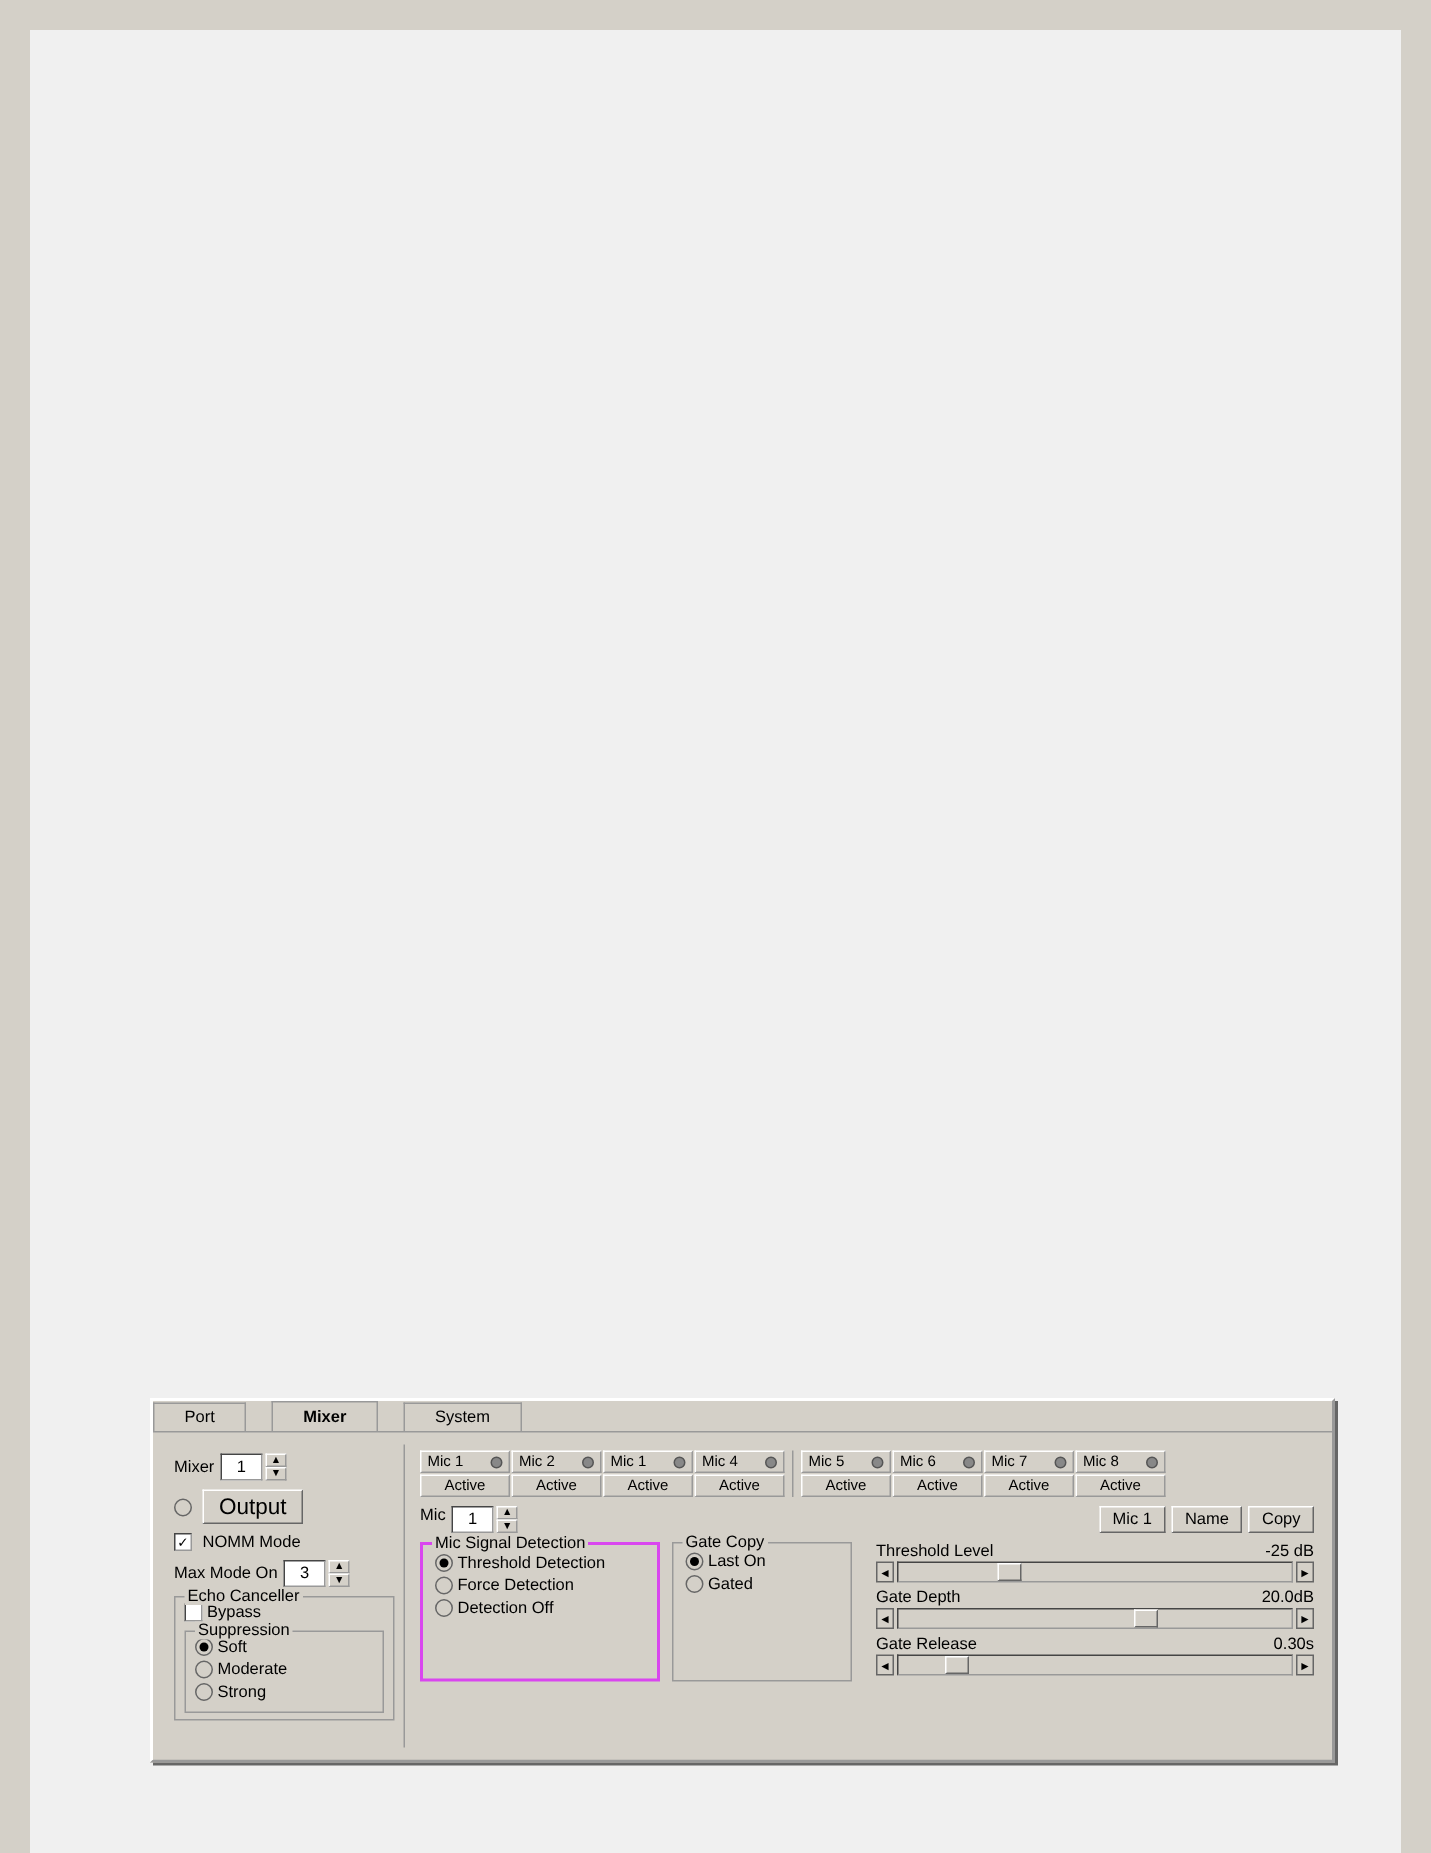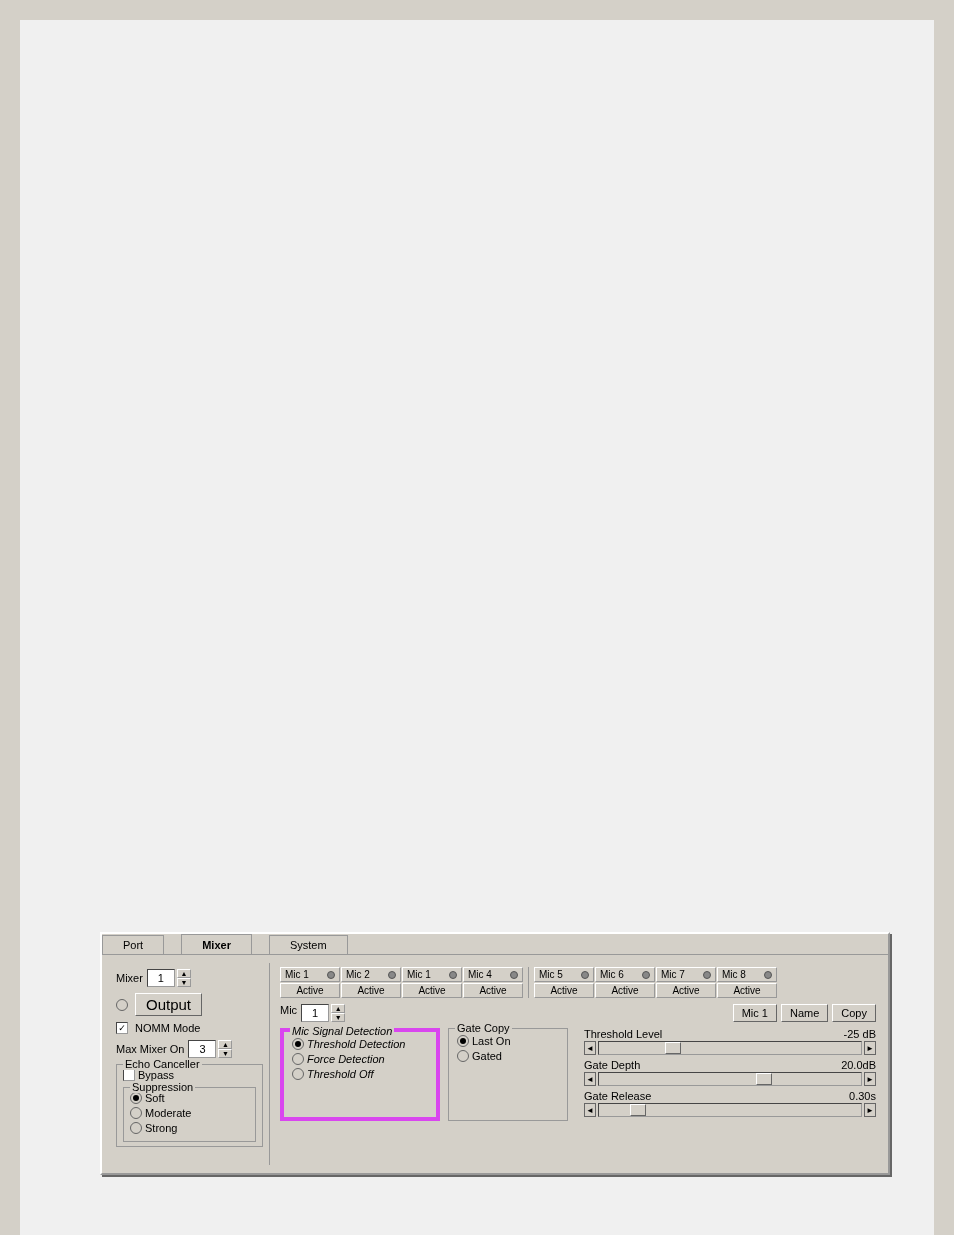--- a/index.html
+++ b/index.html
@@ -246,25 +246,24 @@
       border-left: 1px solid #fff;
       cursor: pointer;
       font-size: 11px;
     }
     
     .lower-row {
       display: flex;
       gap: 8px;
     }
     .detection-box {
-      border: 4px solid #d946ef;
+      border: 2px solid #d946ef;
       padding: 6px 8px;
       position: relative;
       min-width: 160px;
-      font-style: italic;
     }
     .gate-box {
       border: 1px solid #999;
       padding: 6px 8px;
       position: relative;
       min-width: 120px;
     }
     
     .right-controls {
       flex: 1;
@@ -355,21 +354,21 @@
           <span class="radio-dot"></span>
           <button class="output-btn">Output</button>
         </div>
 
         <div class="field-row">
           <span class="checkbox checked"></span>
           <span class="field-label">NOMM Mode</span>
         </div>
 
         <div class="field-row">
-          <span class="field-label">Max Mixer On</span>
+          <span class="field-label">Max Mode On</span>
           <div class="spinner-group">
             <input class="spinner-input" type="text" value="3" style="">
             <div class="spinner-buttons">
               <button class="spinner-btn">▲</button>
               <button class="spinner-btn">▼</button>
             </div>
           </div>
         </div>
 
         <div class="group-box">
@@ -488,21 +487,21 @@
             <div class="radio-row">
               <span class="radio-dot checked"></span>
               <span class="field-label">Threshold Detection</span>
             </div>
             <div class="radio-row">
               <span class="radio-dot"></span>
               <span class="field-label">Force Detection</span>
             </div>
             <div class="radio-row">
               <span class="radio-dot"></span>
-              <span class="field-label">Threshold Off</span>
+              <span class="field-label">Detection Off</span>
             </div>
           </div>
 
           <div class="gate-box">
             <span class="group-box-title">Gate Copy</span>
             <div class="radio-row">
               <span class="radio-dot checked"></span>
               <span class="field-label">Last On</span>
             </div>
             <div class="radio-row">

